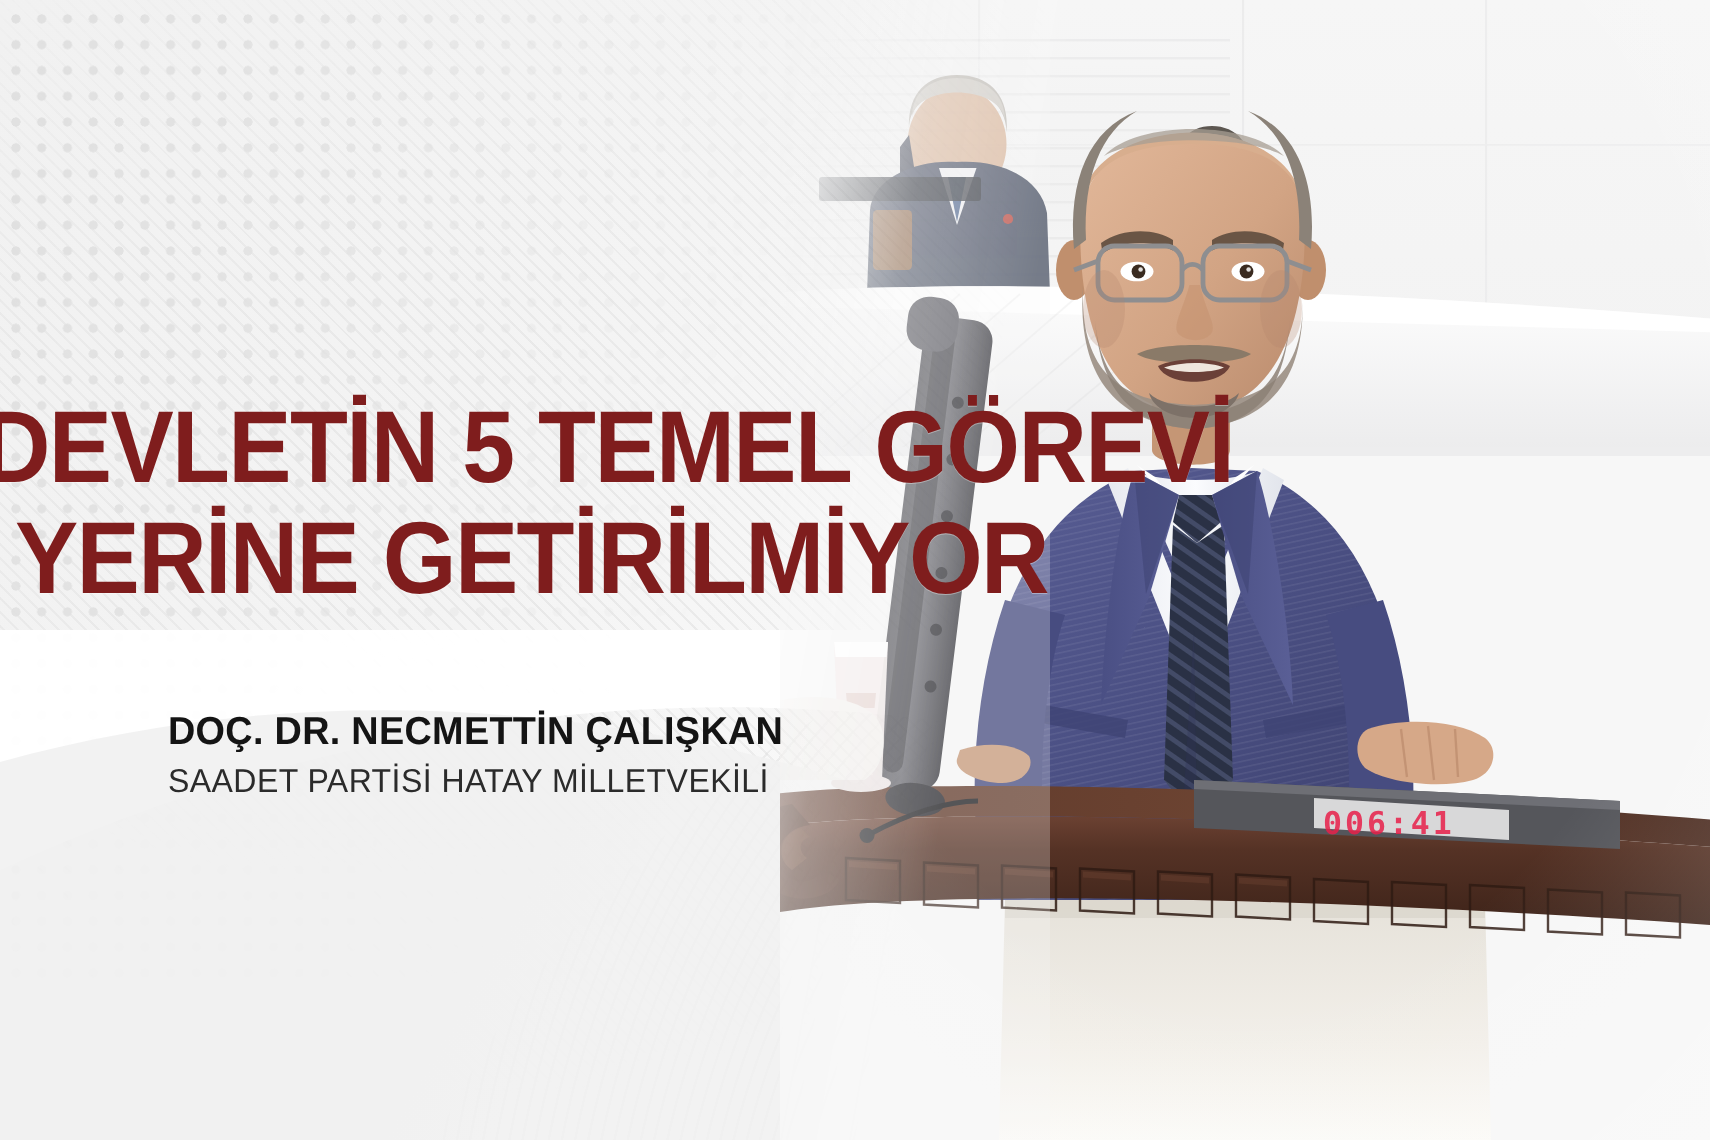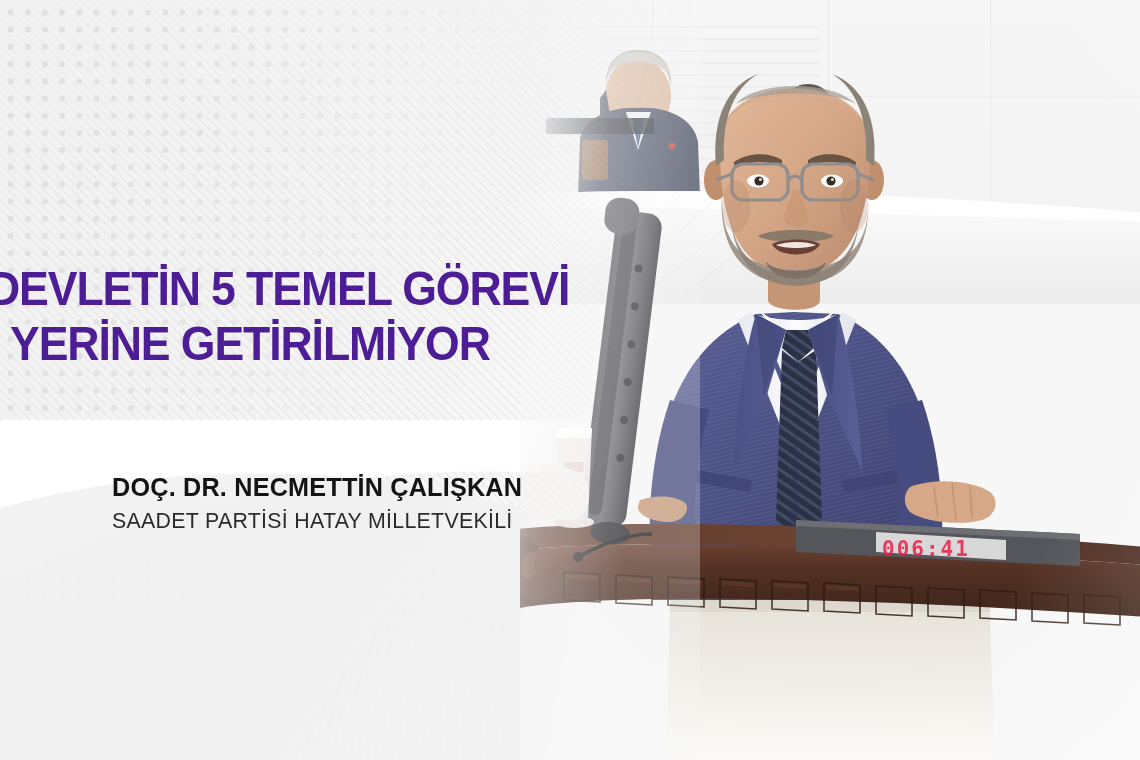--- a/index.html
+++ b/index.html
@@ -64,23 +64,23 @@
     position:absolute; right:0; top:0; width:620px; height:760px;
     overflow:hidden;
     -webkit-mask-image:linear-gradient(100deg, rgba(0,0,0,0) 0%, rgba(0,0,0,.18) 6%, rgba(0,0,0,.72) 15%, rgba(0,0,0,1) 27%, rgba(0,0,0,1) 100%);
             mask-image:linear-gradient(100deg, rgba(0,0,0,0) 0%, rgba(0,0,0,.18) 6%, rgba(0,0,0,.72) 15%, rgba(0,0,0,1) 27%, rgba(0,0,0,1) 100%);
   }
   .photo svg{ display:block; }
 
   
   .headline{
     position:absolute; left:0; top:266px; width:780px;
-    color:#4c1d95;
+    color:#7f1d1d;
     font-weight:800;
-    font-size:48px;
+    font-size:68px;
     line-height:.97;
     letter-spacing:-1.2px;
     white-space:nowrap;
     text-shadow:0 1px 0 rgba(255,255,255,.35);
   }
   .hl-line{ display:block; transform:scaleX(.93); transform-origin:left center; }
   .hl-1{ margin-left:-12px; }
   .hl-2{ margin-left:10px; margin-top:8px; }
 
   .speaker{

